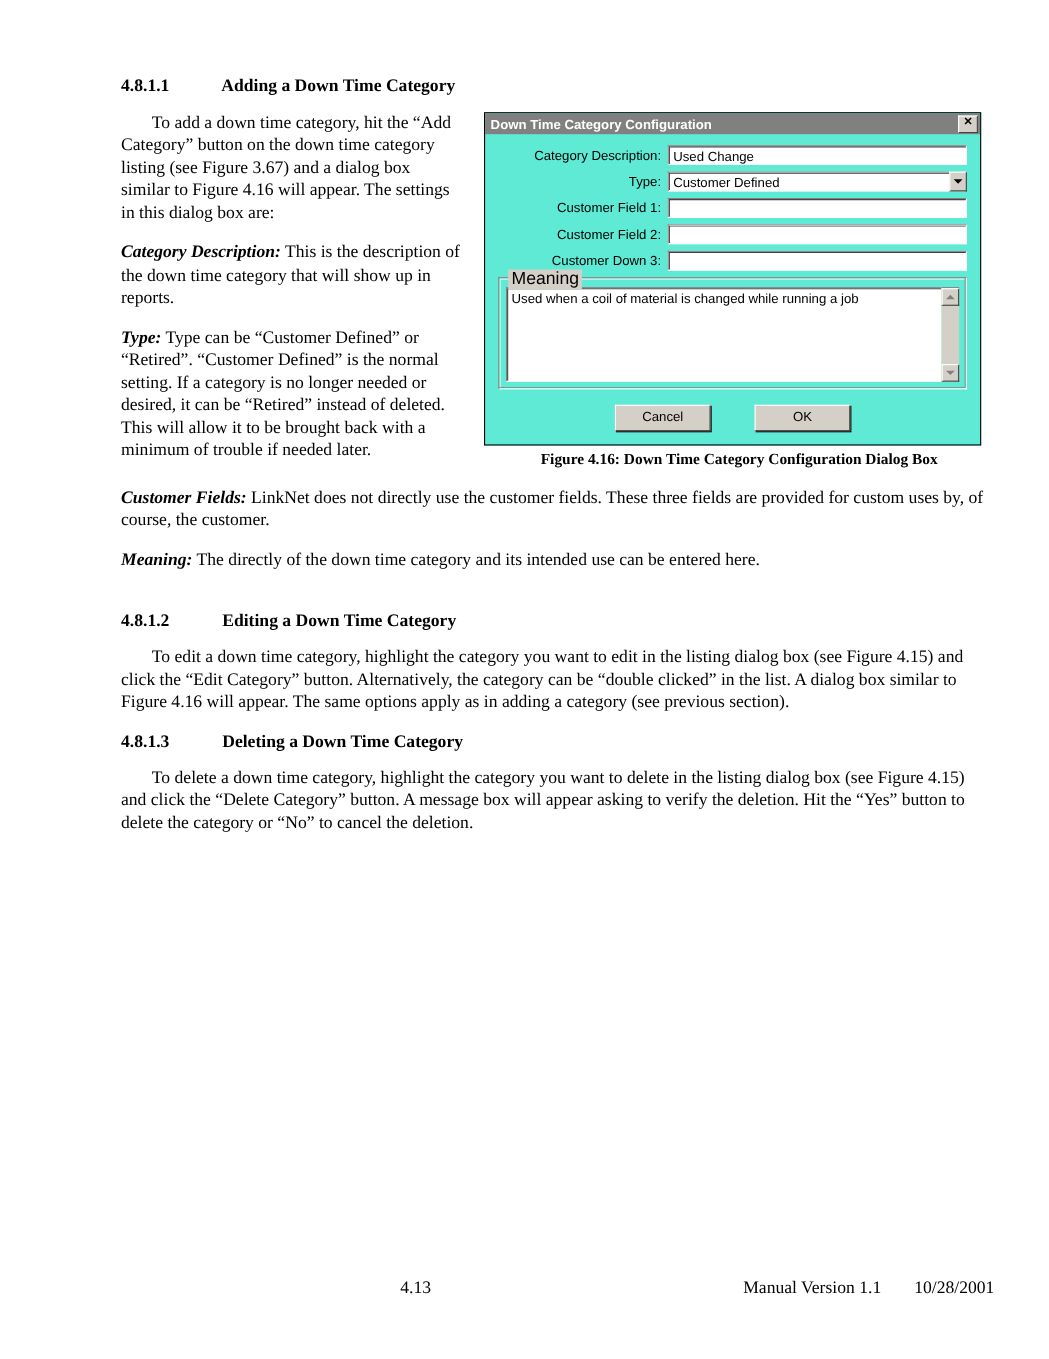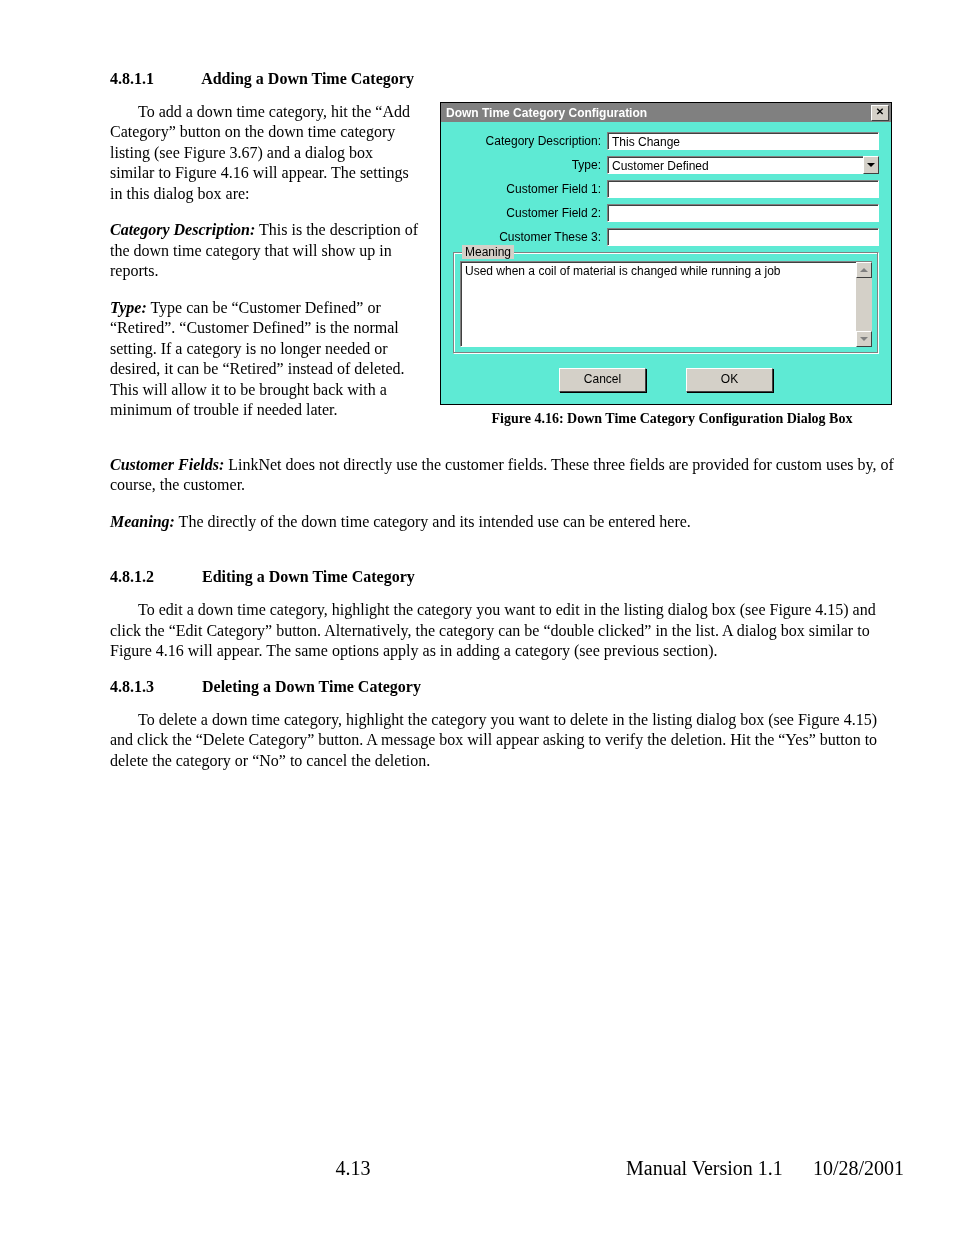--- a/index.html
+++ b/index.html
@@ -137,21 +137,21 @@
     box-shadow: inset -1px -1px 0 #808080, inset 1px 1px 0 #fff;
     padding: 8px 6px 6px 6px;
     margin-top: 2px;
     position: relative;
   }
   .group-legend {
     position: absolute;
     top: -8px; left: 8px;
     background: #d4d0c8;
     padding: 0 3px;
-    font-size: 12px;
+    font-size: 16px;
   }
   .textarea-wrap {
     display: flex;
     height: 86px;
   }
   .textarea {
     flex: 1;
     background: #fff;
     border-top: 1px solid #808080;
     border-left: 1px solid #808080;
@@ -202,21 +202,21 @@
     font-size: 12px;
     box-shadow: 1px 1px 0 #000;
   }
 
   .footer {
     position: absolute;
     bottom: 55px;
     left: 110px;
     right: 50px;
     display: flex;
-    font-size: 20px;
+    font-size: 16px;
   }
   .footer .pagenum { flex: 1; text-align: center; }
   .footer .right { text-align: right; }
   .footer .right span { margin-left: 30px; }
 </style>
 </head>
 <body>
 
 <div class="page">
 
@@ -243,21 +243,21 @@
 
         <div class="dialog">
           <div class="titlebar">
             <span class="titlebar-text">Down Time Category Configuration</span>
             <div class="close-btn"><span>✕</span></div>
           </div>
           <div class="dlg-body">
 
             <div class="form-row">
               <div class="form-label">Category Description:</div>
-              <div class="text-input">This Change</div>
+              <div class="text-input">Used Change</div>
             </div>
 
             <div class="form-row">
               <div class="form-label">Type:</div>
               <div class="combo">
                 <div class="text-input">Customer Defined</div>
                 <div class="combo-btn">
                     <div class="tri-down"></div>
                   </div>
               </div>
@@ -265,21 +265,21 @@
 
             <div class="form-row">
               <div class="form-label">Customer Field 1:</div>
               <div class="text-input"></div>
             </div>
             <div class="form-row">
               <div class="form-label">Customer Field 2:</div>
               <div class="text-input"></div>
             </div>
             <div class="form-row">
-              <div class="form-label">Customer These 3:</div>
+              <div class="form-label">Customer Down 3:</div>
               <div class="text-input"></div>
             </div>
 
             <div class="groupbox">
               <div class="group-legend">Meaning</div>
               <div class="textarea-wrap">
                 <div class="textarea">Used when a coil of material is changed while running a job</div>
                 <div class="scrollbar">
                   <div class="scroll-btn">
                       <div class="tri-up"></div>
@@ -296,21 +296,21 @@
               <div class="win-btn">OK</div>
             </div>
 
           </div>
         </div>
         <div class="fig-caption">Figure 4.16: Down Time Category Configuration Dialog Box</div>
       </div>
     </div>
   </div>
 
-  <p class="para" style="margin-top:28px">
+  <p class="para" style="margin-top:16px">
     <span class="bold ital">Customer Fields:</span><span>  LinkNet does not directly use the customer fields.  These three fields are provided for custom uses by, of course, the customer.</span>
   </p>
 
   <p class="para">
     <span class="bold ital">Meaning:</span><span>  The directly of the down time category and its intended use can be entered here.</span>
   </p>
 
   <p class="sec-title" style="margin-top:36px">
     <span class="sec-num">4.8.1.2</span>
     <span>Editing a Down Time Category</span>

